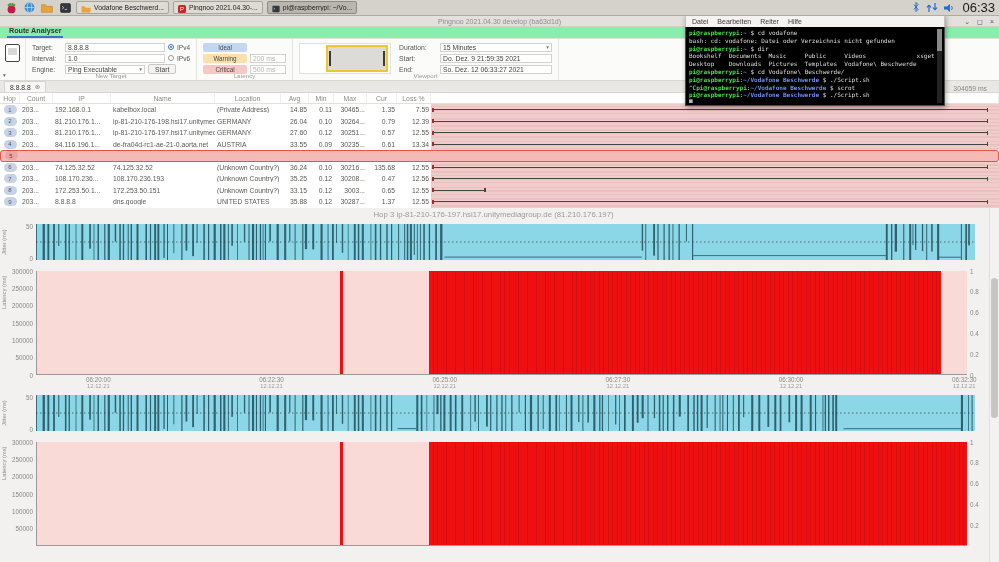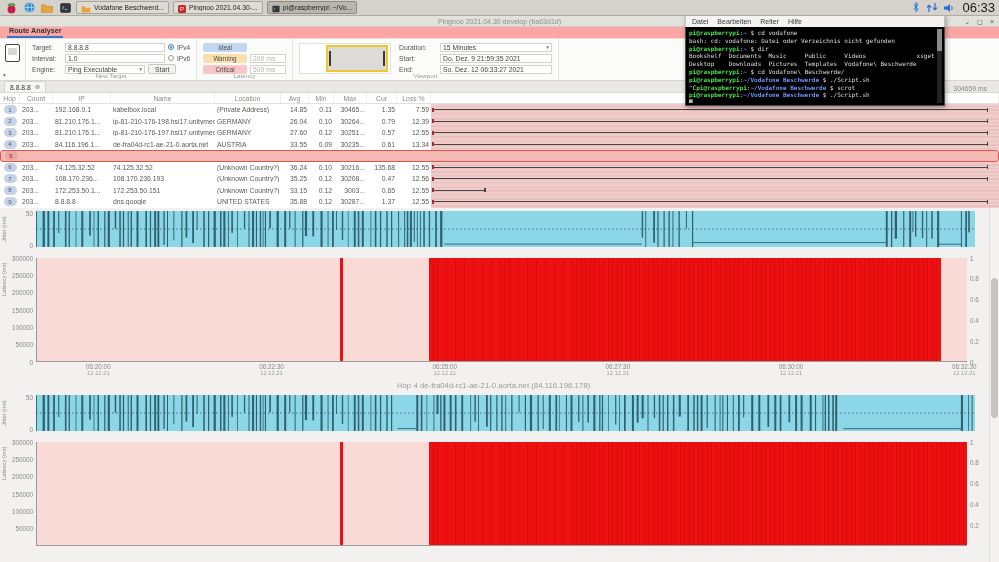--- a/index.html
+++ b/index.html
@@ -15,21 +15,21 @@
   .tb-label{font-size:6.8px;color:#222;white-space:nowrap;overflow:hidden;text-overflow:ellipsis;}
   .tray{margin-left:auto;display:flex;align-items:center;gap:6px;}
   .clock{font-size:13px;color:#1a1a1a;}
 
   
   .pwin{position:absolute;left:0;right:0;top:16px;bottom:0;background:#f2f1ef;z-index:10;display:flex;flex-direction:column;}
   .titlebar{height:11px;background:#e3e1dc;display:flex;align-items:center;position:relative;border-bottom:1px solid #d2d0cb;}
   .title-text{position:absolute;left:0;right:0;text-align:center;font-size:7px;color:#8e8e8c;}
   .win-controls{position:absolute;right:5px;top:0;display:flex;gap:7px;font-size:7px;color:#555;line-height:11px;}
   .menubar{height:12px;display:flex;align-items:center;gap:11px;padding:0 7px;font-size:7.5px;color:#3a3a3a;background:#f2f1ef;}
-  .ribbon-tabs{height:12px;display:flex;align-items:flex-end;padding:0 7px;border-bottom:1px solid #e2e1de;background:#fca5a5;}
+  .ribbon-tabs{height:12px;display:flex;align-items:flex-end;padding:0 7px;border-bottom:1px solid #e2e1de;background:#86efac;}
   .ribbon-tab{font-size:7.2px;font-weight:bold;color:#333;border-bottom:2px solid #3a74c8;padding:0 2px 1px;}
   .ribbon{height:42px;background:#fbfbfa;border-bottom:1px solid #d9d8d5;display:flex;}
   .tool-block{width:26px;position:relative;border-right:1px solid #e4e3e0;}
   .tool-ico{position:absolute;left:5px;top:5px;width:15px;height:18px;border:1.5px solid #444;border-radius:2px;background:#fff;}
   .tool-ico::after{content:"";position:absolute;left:2px;top:3px;right:2px;height:7px;background:#d8d8d8;}
   .tool-dd{position:absolute;left:3px;bottom:2px;font-size:5.5px;color:#666;}
   .rgroup{position:relative;border-right:1px solid #e4e3e0;padding:3px 6px 9px;}
   .rgroup-label{position:absolute;bottom:1px;left:0;right:0;text-align:center;font-size:6.2px;color:#9a9a98;}
   .frow{display:flex;align-items:center;gap:3px;height:10px;margin-bottom:1px;font-size:6.8px;color:#555;}
   .flabel{width:30px;}
@@ -444,20 +444,21 @@
             <div class="gcell">
               <div class="whisk" style="left: 2px; width: calc(98.5% - 4px);"></div>
             </div>
           </div>
         </div>
     </div>
 
     <div class="charts" id="charts">
 
     <div class="chart-block">
+          <div class="chart-title">Hop 3 ip-81-210-176-197.hsi17.unitymediagroup.de (81.210.176.197)</div>
           <div class="jit-row">
             <div class="jit-axis">
               <span class="rotlab">Jitter (ms)</span>
               <span class="jt50">50</span>
               <span class="jt0">0</span>
             </div>
             <div class="jit-plot"><svg width="939" height="36">
                 <rect x="0.0" y="0" width="0.9" height="36.0" fill="#2e6270"></rect>
                 <rect x="6.6" y="0" width="2.3" height="36.0" fill="#2e6270"></rect>
                 <rect x="11.4" y="0" width="1.9" height="36.0" fill="#2e6270"></rect>
@@ -612,21 +613,20 @@
               <div class="xt-time">06:30:00</div>
               <div class="xt-date">12.12.21</div>
             </div>
             <div class="xt" style="left: 99.7%;">
               <div class="xt-time">06:32:30</div>
               <div class="xt-date">12.12.21</div>
             </div>
           </div>
         </div>
         <div class="chart-block">
-          <div class="chart-title">Hop 4 de-fra04d-rc1-ae-21-0.aorta.net (84.116.196.178)</div>
           <div class="jit-row">
             <div class="jit-axis">
               <span class="rotlab">Jitter (ms)</span>
               <span class="jt50">50</span>
               <span class="jt0">0</span>
             </div>
             <div class="jit-plot"><svg width="939" height="36">
                 <rect x="0.0" y="0" width="0.9" height="36.0" fill="#2e6270"></rect>
                 <rect x="6.6" y="0" width="2.3" height="36.0" fill="#2e6270"></rect>
                 <rect x="11.4" y="0" width="1.9" height="36.0" fill="#2e6270"></rect>

